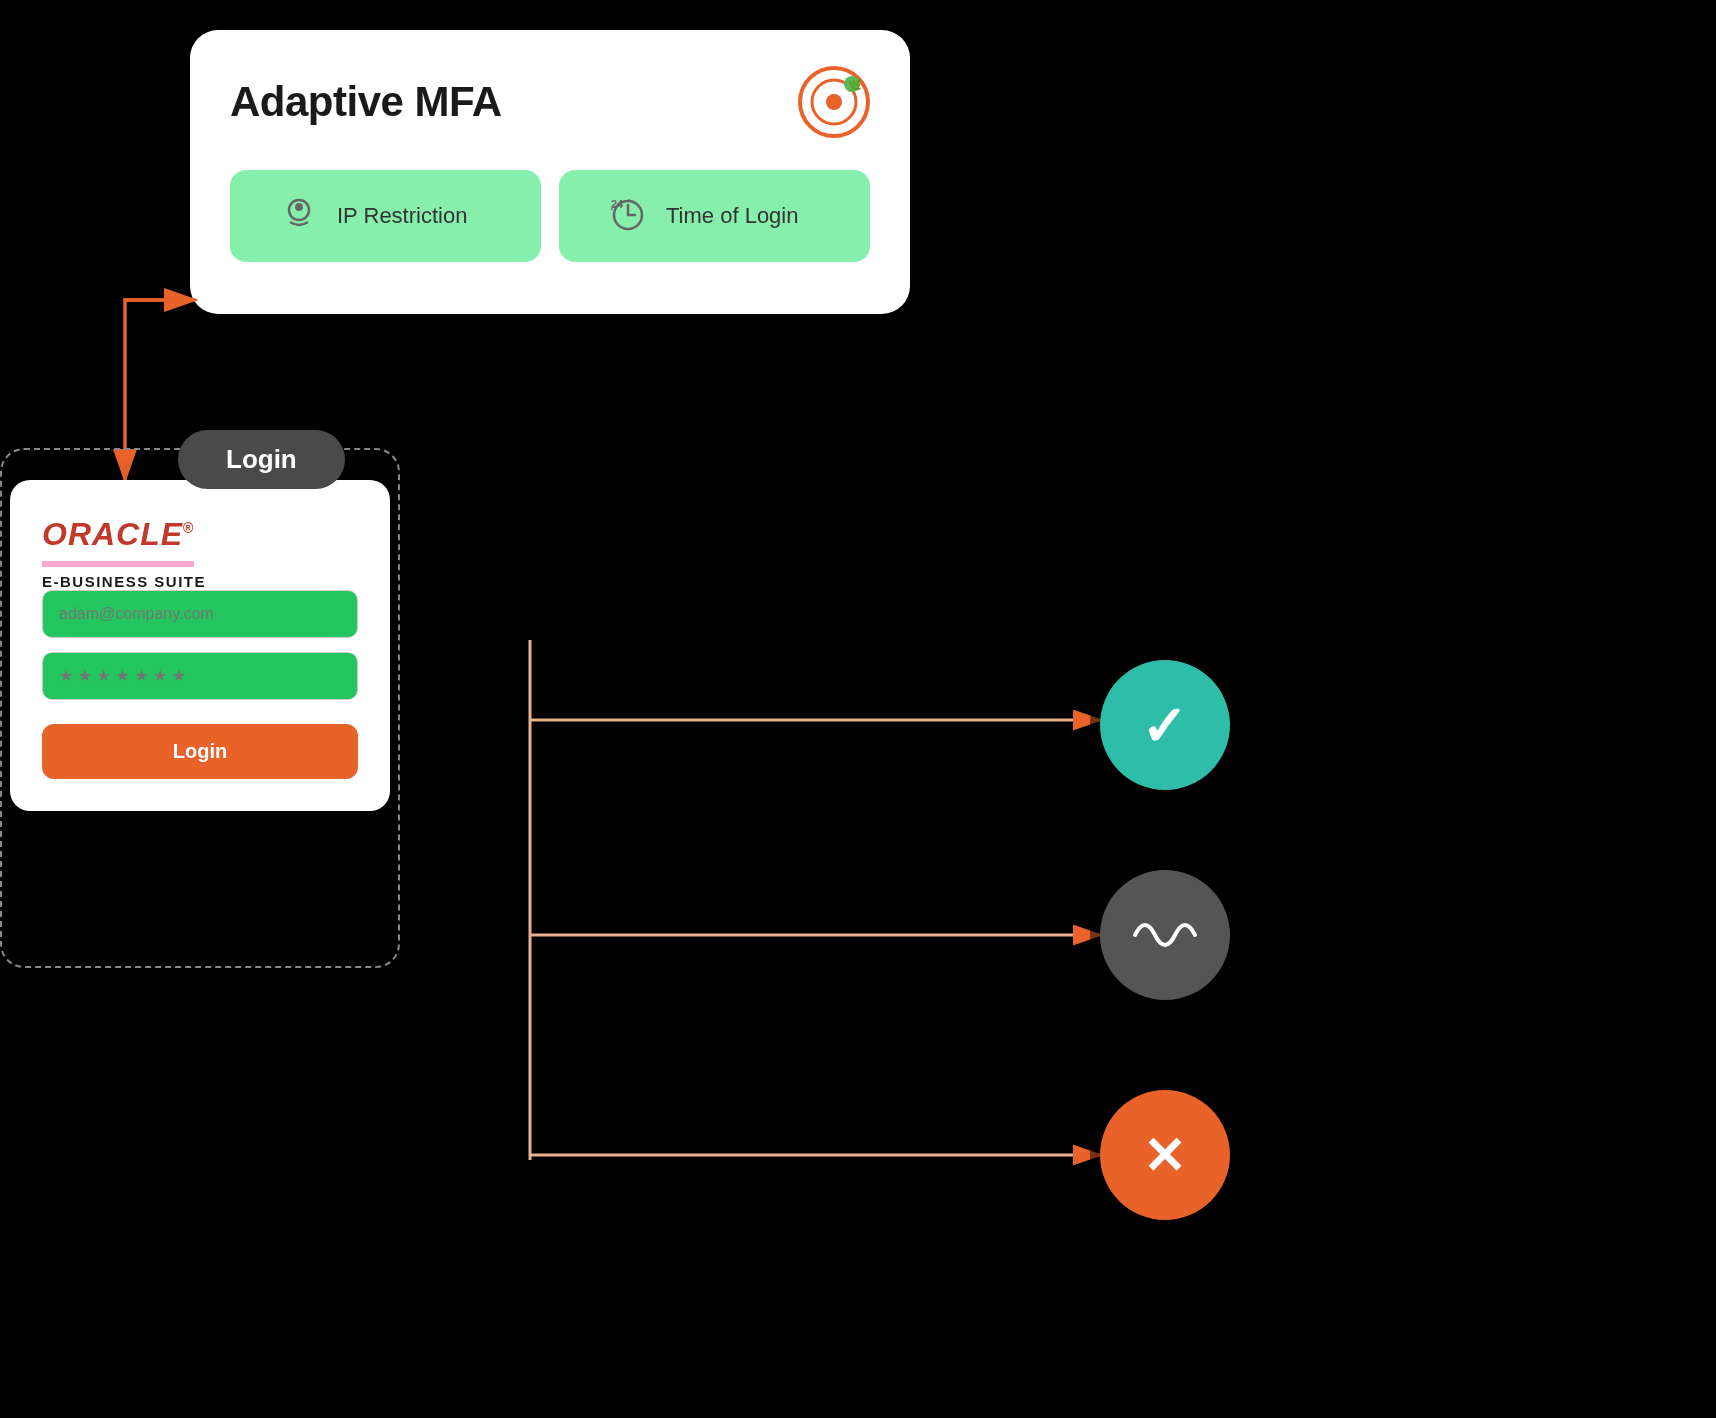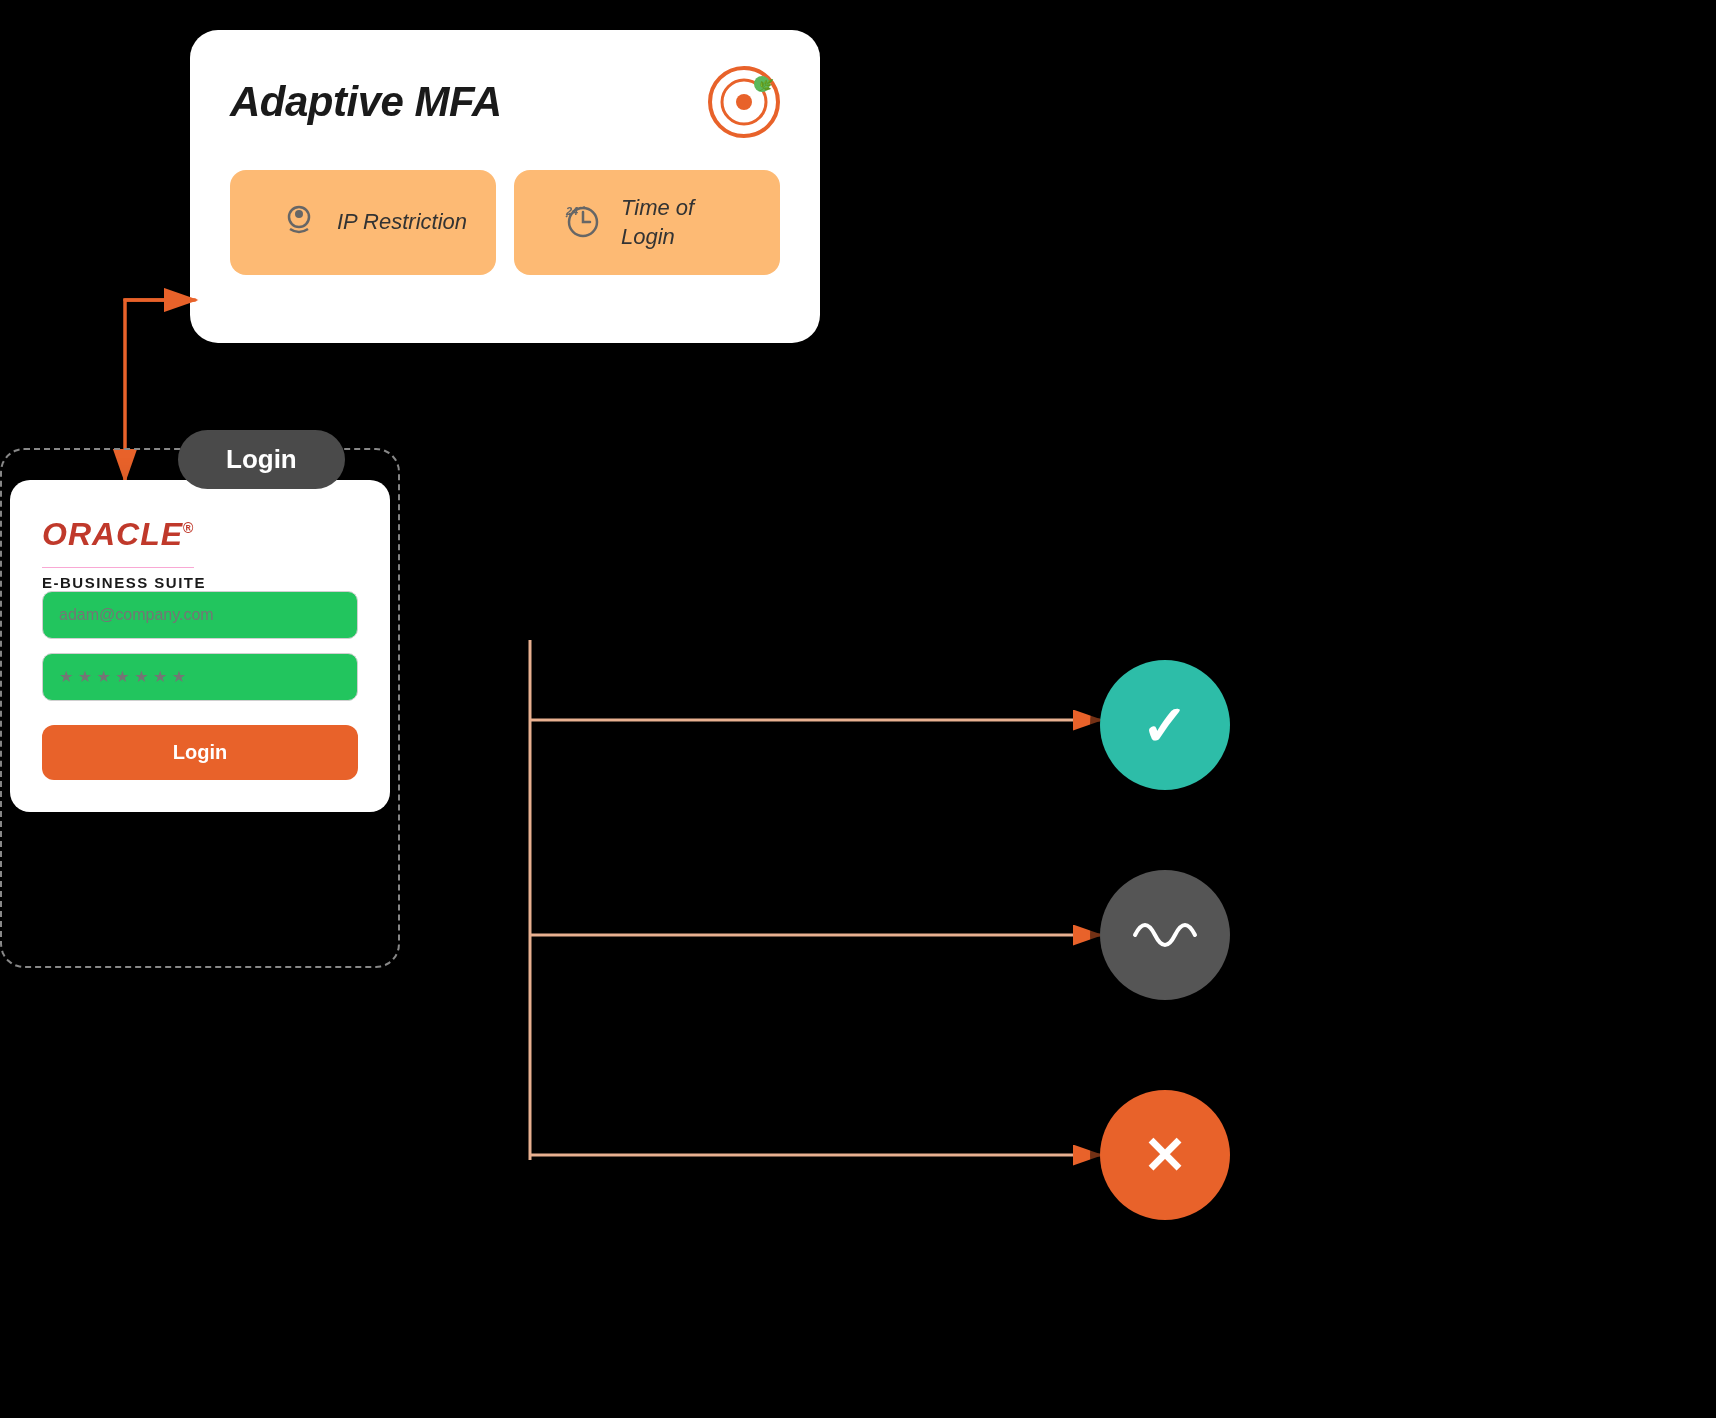--- a/index.html
+++ b/index.html
@@ -10,26 +10,25 @@
       font-family: -apple-system, BlinkMacSystemFont, 'Segoe UI', sans-serif;
       position: relative;
       overflow: hidden;
     }
 
     
     .mfa-card {
       position: absolute;
       top: 30px;
       left: 190px;
-      width: 630px;
+      width: 720px;
       background: #fff;
       border-radius: 28px;
-      padding: 36px 40px 68px 40px;
+      padding: 36px 40px 52px 40px;
       box-shadow: 0 8px 40px rgba(0,0,0,0.18);
-      font-style: italic;
     }
 
     .mfa-header {
       display: flex;
       justify-content: space-between;
       align-items: center;
       margin-bottom: 32px;
     }
 
     .mfa-title {
@@ -49,21 +48,21 @@
     .mfa-grid {
       display: grid;
       grid-template-columns: 1fr 1fr;
       gap: 18px;
     }
 
     .mfa-item {
       display: flex;
       align-items: center;
       gap: 16px;
-      background: #fdba74;
+      background: #86efac;
       border-radius: 16px;
       padding: 22px 24px;
       border: 2.5px solid transparent;
     }
 
     .mfa-item.active {
       border-color: #e8622a;
       background: #fff;
     }
 
@@ -113,23 +112,23 @@
     .oracle-logo {
       margin-bottom: 6px;
     }
 
     .oracle-logo-text {
       font-size: 32px;
       font-weight: 900;
       color: #c0392b;
       letter-spacing: 1px;
       font-style: italic;
-      border-bottom: 1px solid #f9a8d4;
+      border-bottom: 6px solid #f9a8d4;
       display: inline-block;
-      padding-bottom: 14px;
+      padding-bottom: 8px;
     }
 
     .oracle-logo-text .r-mark {
       font-size: 14px;
       vertical-align: super;
       font-style: normal;
     }
 
     .oracle-suite-text {
       font-size: 15px;

